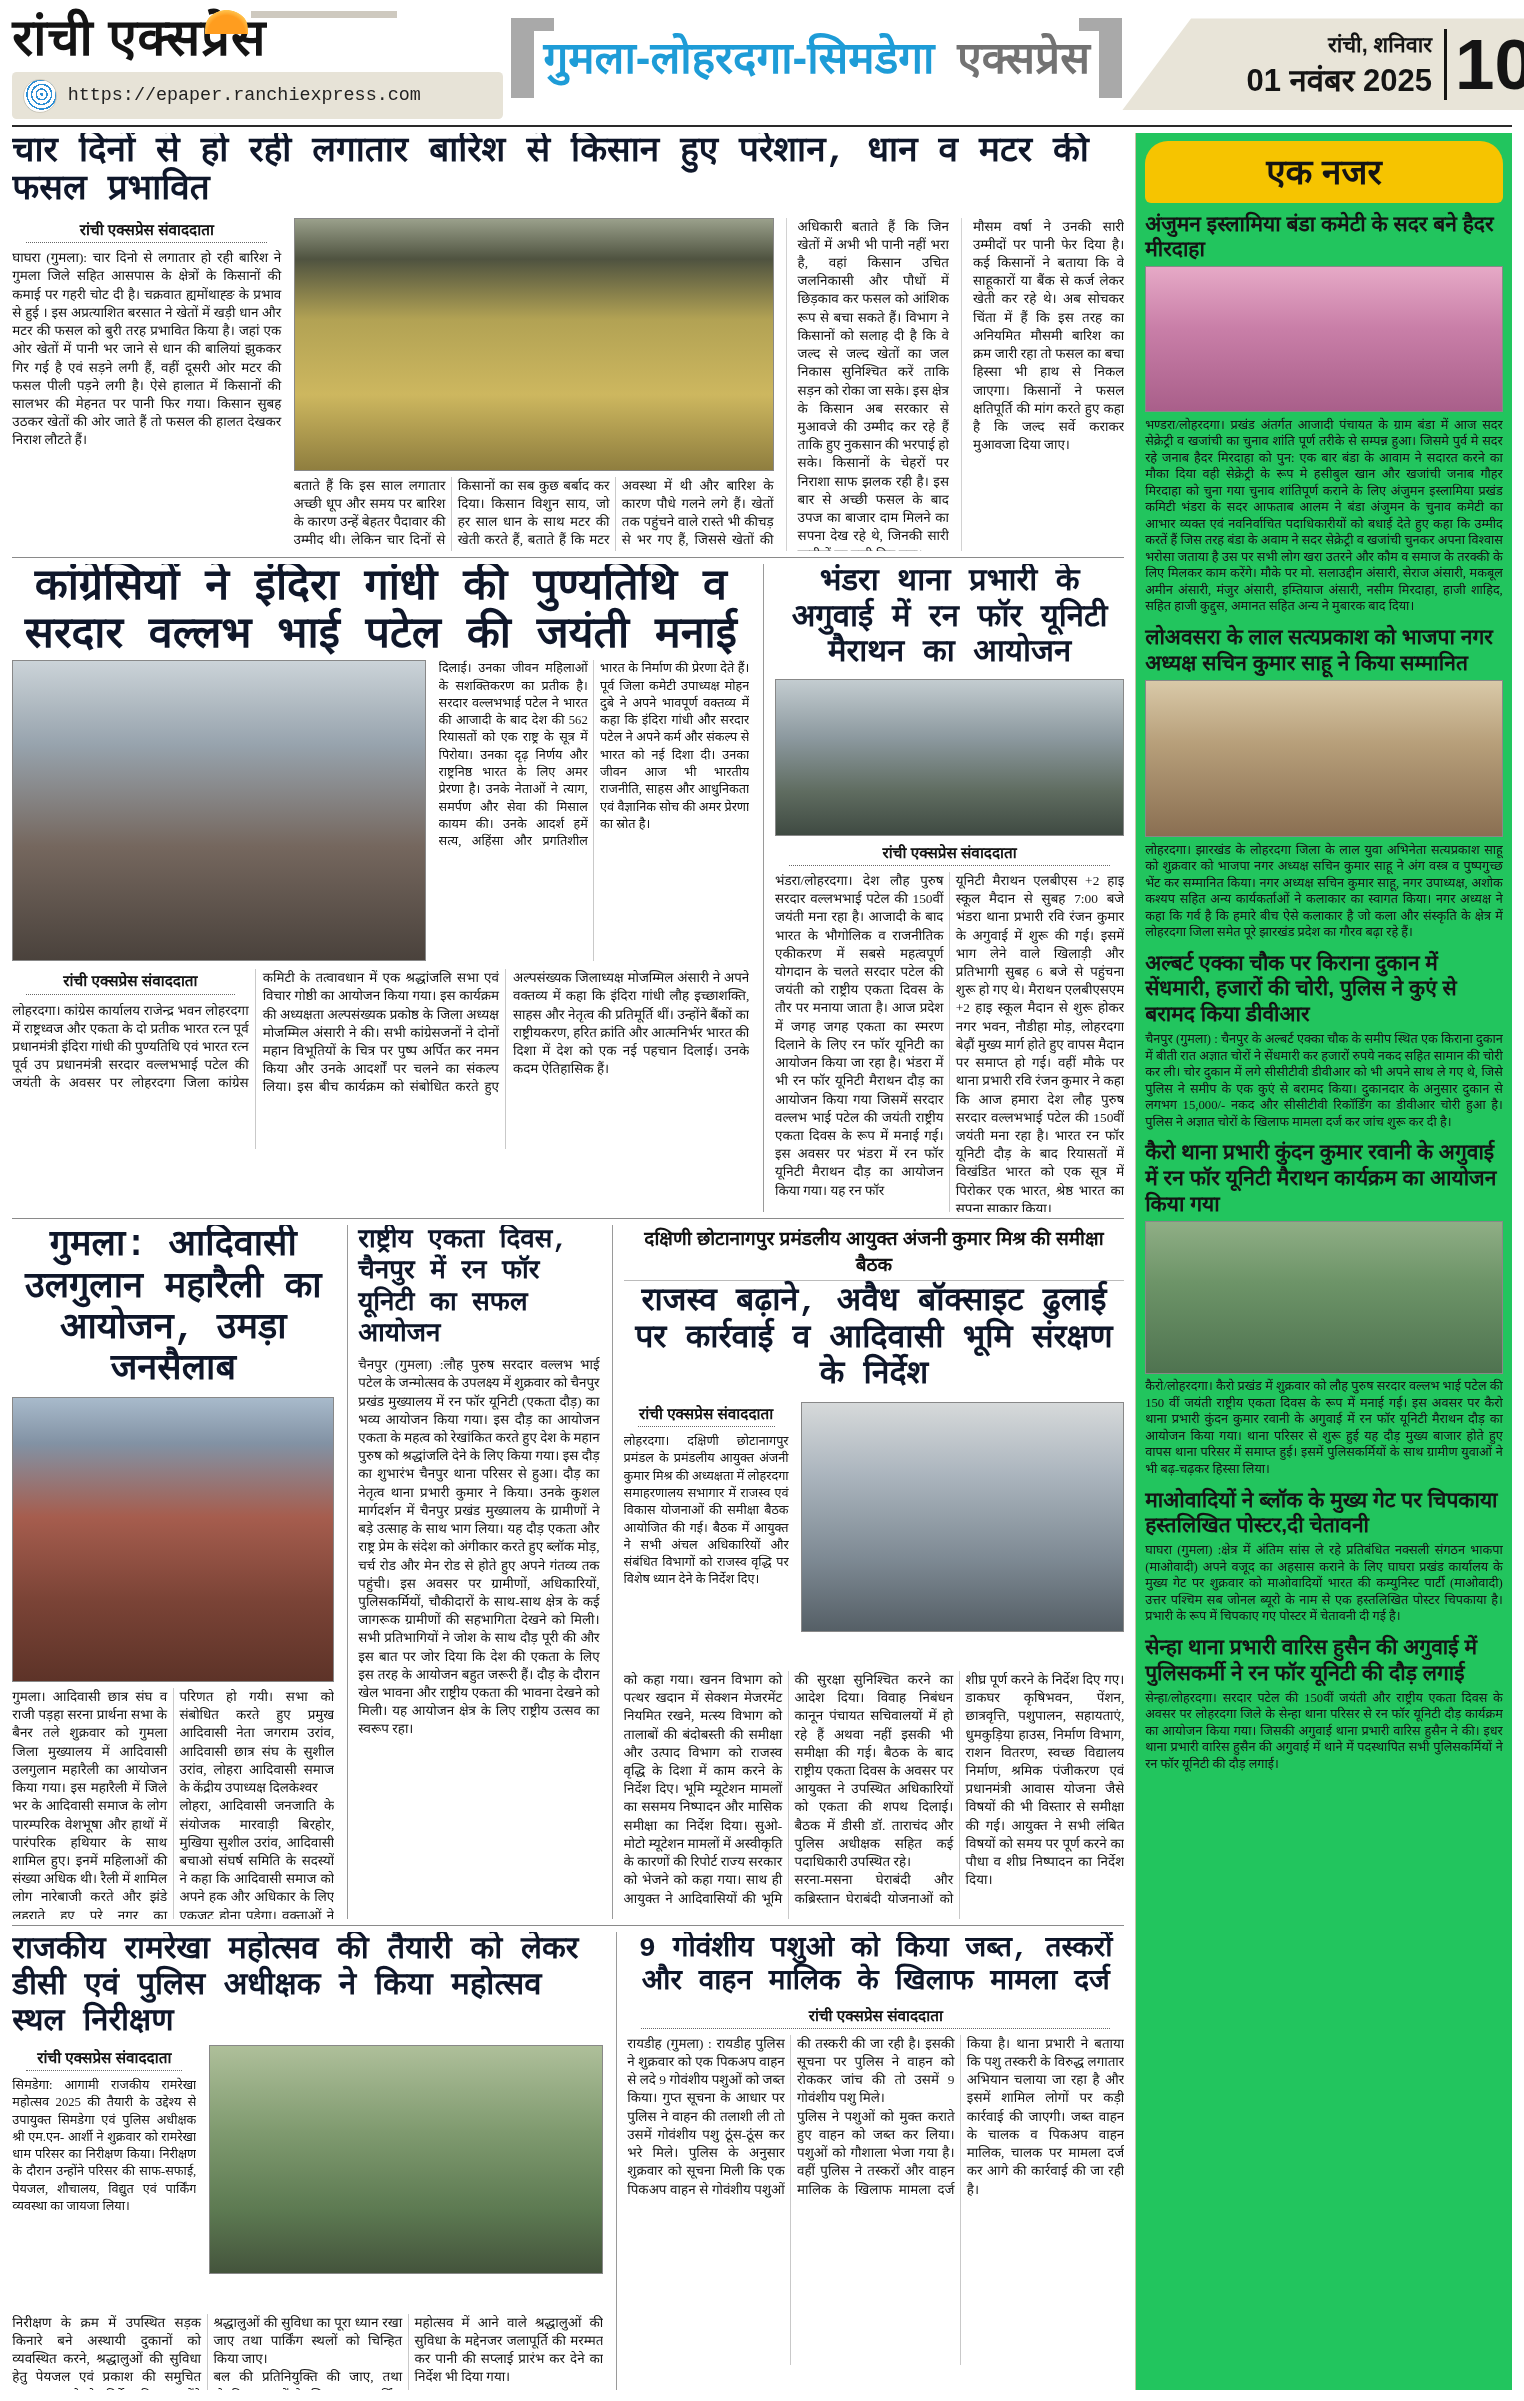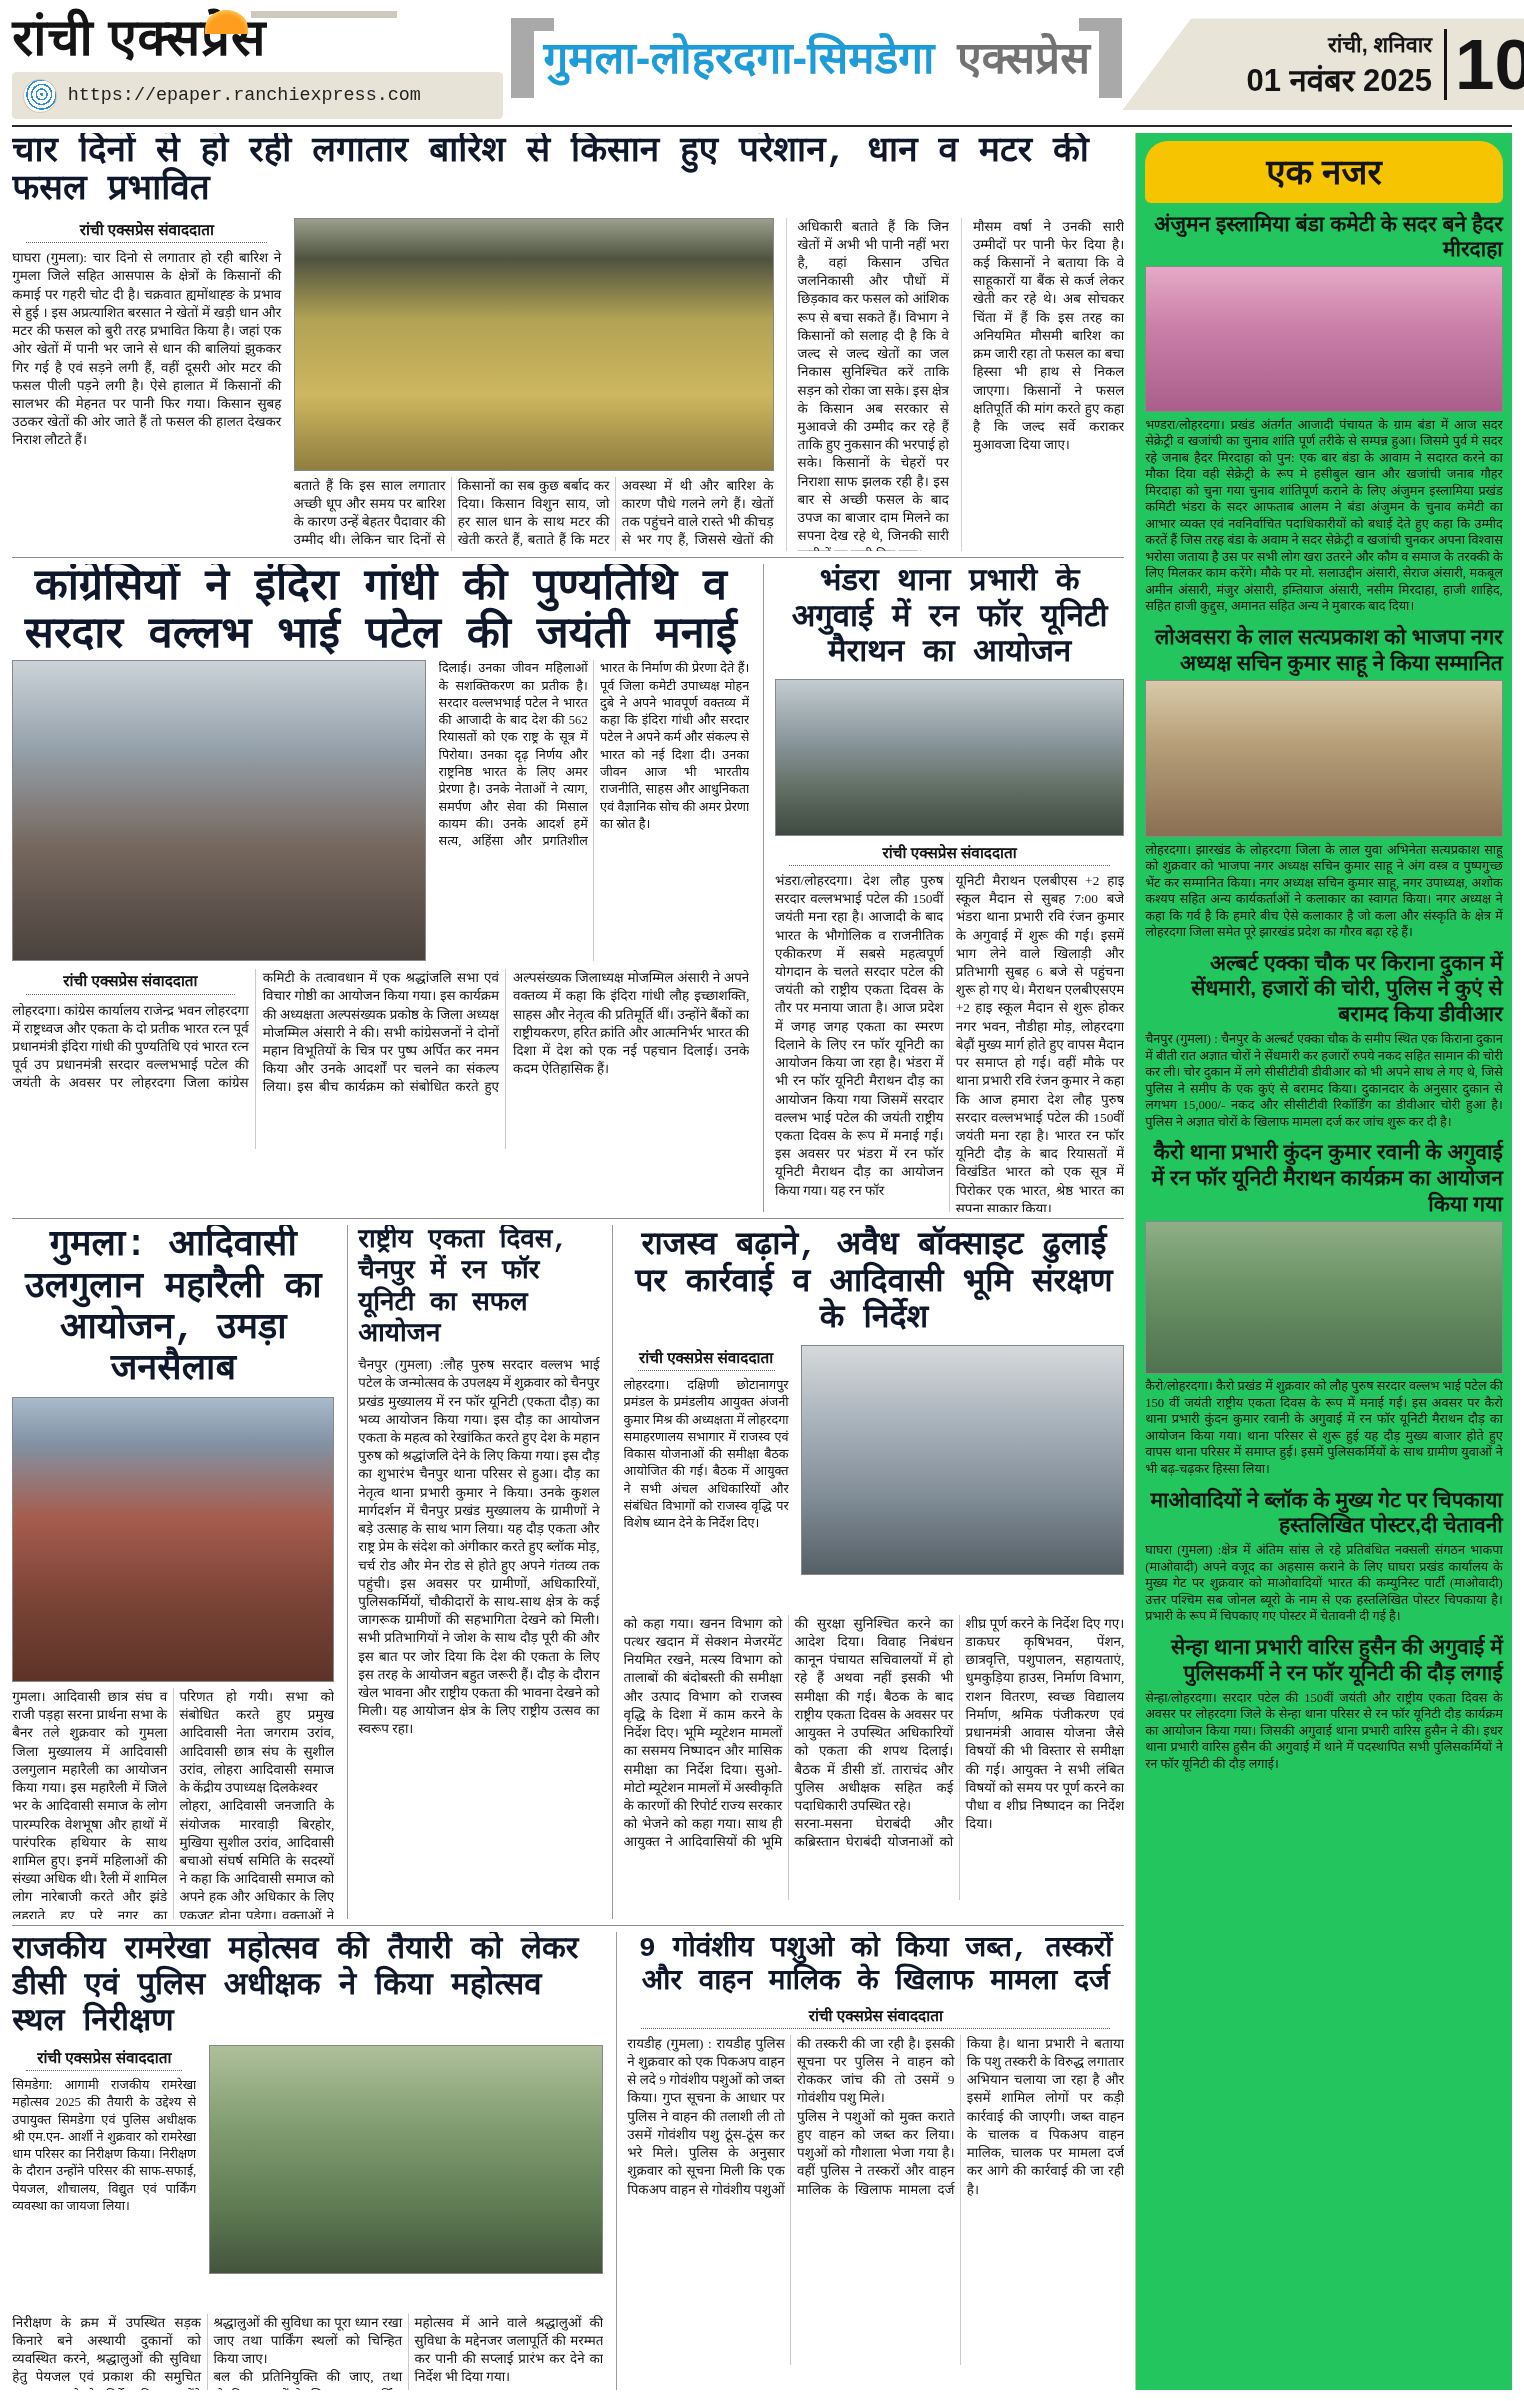--- a/index.html
+++ b/index.html
@@ -84,21 +84,21 @@
   .ram-left { height: 229px; overflow:hidden; font-size:12.7px;}
   .ram-bottom { margin-top:7.7px; columns:3; column-gap:12.3px; column-rule:0.8px solid #c9c9c9; height: 115px; overflow:hidden; }
   .cattle { border-left:0.8px solid #9a9a9a; padding-left:10.7px; }
   .hl-cattle { font-size: 28px; text-align:center; line-height:1.18; margin-bottom: 6.1px; }
   .cattle-cols { columns:3; column-gap:12.3px; column-rule:0.8px solid #c9c9c9; height: 330px; overflow:hidden; margin-top:4.6px; }
   
   aside.eknajar { background:#22c55e; padding: 7.7px 9.2px; overflow:hidden; border-left: 0.8px solid #c9c2a8; }
   .eknajar-title { background:#f6c400; border-radius: 23px 23px 6.1px 6.1px; text-align:center;
       font-family:"Liberation Sans",sans-serif; font-weight:800; font-size: 35px; padding: 6.1px 0 9.2px 0; margin-bottom: 7.7px; }
   .sb-item { margin-bottom: 9.2px; }
-  .sb-hl { font-family:"Liberation Sans",sans-serif; font-weight:700; font-size: 21px; line-height: 1.22; margin-bottom: 4.6px; text-align: right; }
+  .sb-hl { font-family:"Liberation Sans",sans-serif; font-weight:700; font-size: 21px; line-height: 1.22; margin-bottom: 4.6px; }
   .sb-body { font-size: 12.7px; line-height: 1.3; text-align: justify; overflow: hidden; }
   .sb-photo { width:100%; border:0.8px solid #888; margin-bottom: 4.6px; }
   .ph-anjuman { height: 146px; background: linear-gradient(180deg,#e6a9c6 0%,#c97fa8 42%,#a95f8a 100%); }
   .ph-satya   { height: 157px; background: linear-gradient(180deg,#d9c9a8 0%,#b79f7a 40%,#8a6f52 100%); }
   .ph-kairo   { height: 153px; background: linear-gradient(180deg,#8fae85 0%,#6d9468 40%,#4f7350 100%); }
   .h420 { max-height: 307px; } .h330 { max-height: 247px; } .h335 { max-height: 246px; }
   .h210 { max-height: 158px; } .h250 { max-height: 181px; } .h280 { max-height: 201px; }
 </style>
 </head>
 <body>
@@ -189,20 +189,21 @@
             <p>लोहरा, आदिवासी जनजाति के संयोजक मारवाड़ी बिरहोर, मुखिया सुशील उरांव, आदिवासी बचाओ संघर्ष समिति के सदस्यों ने कहा कि आदिवासी समाज को अपने हक और अधिकार के लिए एकजुट होना पड़ेगा। वक्ताओं ने कहा कि आदिवासी समाज की जमीन लगातार लूटी जा रही है। इस महारैली के माध्यम से सरकार को यह संदेश दिया गया कि आदिवासी समाज जागरूक है। 1929 में कुड़मी समुदाय द्वारा कुड़मी को आदिवासी समुदाय में शामिल करने के विरोध में यह आंदोलन का स्वरूप खड़ा किया गया है।</p>
           </div>
         </section>
 
         <section class="chainpur">
           <h2 class="hl hl-chainpur">राष्ट्रीय एकता दिवस, चैनपुर में रन फॉर यूनिटी का सफल आयोजन</h2>
           <p class="body chainpur-body">चैनपुर (गुमला) :लौह पुरुष सरदार वल्लभ भाई पटेल के जन्मोत्सव के उपलक्ष्य में शुक्रवार को चैनपुर प्रखंड मुख्यालय में रन फॉर यूनिटी (एकता दौड़) का भव्य आयोजन किया गया। इस दौड़ का आयोजन एकता के महत्व को रेखांकित करते हुए देश के महान पुरुष को श्रद्धांजलि देने के लिए किया गया। इस दौड़ का शुभारंभ चैनपुर थाना परिसर से हुआ। दौड़ का नेतृत्व थाना प्रभारी कुमार ने किया। उनके कुशल मार्गदर्शन में चैनपुर प्रखंड मुख्यालय के ग्रामीणों ने बड़े उत्साह के साथ भाग लिया। यह दौड़ एकता और राष्ट्र प्रेम के संदेश को अंगीकार करते हुए ब्लॉक मोड़, चर्च रोड और मेन रोड से होते हुए अपने गंतव्य तक पहुंची। इस अवसर पर ग्रामीणों, अधिकारियों, पुलिसकर्मियों, चौकीदारों के साथ-साथ क्षेत्र के कई जागरूक ग्रामीणों की सहभागिता देखने को मिली। सभी प्रतिभागियों ने जोश के साथ दौड़ पूरी की और इस बात पर जोर दिया कि देश की एकता के लिए इस तरह के आयोजन बहुत जरूरी हैं। दौड़ के दौरान खेल भावना और राष्ट्रीय एकता की भावना देखने को मिली। यह आयोजन क्षेत्र के लिए राष्ट्रीय उत्सव का स्वरूप रहा।</p>
         </section>
 
         <section class="rajaswa">
+          <div class="kicker">दक्षिणी छोटानागपुर प्रमंडलीय आयुक्त अंजनी कुमार मिश्र की समीक्षा बैठक</div>
           <h2 class="hl hl-rajaswa">राजस्व बढ़ाने, अवैध बॉक्साइट ढुलाई पर कार्रवाई व आदिवासी भूमि संरक्षण के निर्देश</h2>
           <div class="rajaswa-row">
             <div>
               <div class="byline">रांची एक्सप्रेस संवाददाता</div>
               <p class="body rajaswa-first">लोहरदगा। दक्षिणी छोटानागपुर प्रमंडल के प्रमंडलीय आयुक्त अंजनी कुमार मिश्र की अध्यक्षता में लोहरदगा समाहरणालय सभागार में राजस्व एवं विकास योजनाओं की समीक्षा बैठक आयोजित की गई। बैठक में आयुक्त ने सभी अंचल अधिकारियों और संबंधित विभागों को राजस्व वृद्धि पर विशेष ध्यान देने के निर्देश दिए।</p>
             </div>
             <div class="photo photo-meeting"></div>
           </div>
           <div class="rajaswa-cols body">
             <p>को कहा गया। खनन विभाग को पत्थर खदान में सेक्शन मेजरमेंट नियमित रखने, मत्स्य विभाग को तालाबों की बंदोबस्ती की समीक्षा और उत्पाद विभाग को राजस्व वृद्धि के दिशा में काम करने के निर्देश दिए। भूमि म्यूटेशन मामलों का ससमय निष्पादन और मासिक समीक्षा का निर्देश दिया। सुओ-मोटो म्यूटेशन मामलों में अस्वीकृति के कारणों की रिपोर्ट राज्य सरकार को भेजने को कहा गया। साथ ही आयुक्त ने आदिवासियों की भूमि की सुरक्षा सुनिश्चित करने का आदेश दिया। विवाह निबंधन कानून पंचायत सचिवालयों में हो रहे हैं अथवा नहीं इसकी भी समीक्षा की गई। बैठक के बाद राष्ट्रीय एकता दिवस के अवसर पर आयुक्त ने उपस्थित अधिकारियों को एकता की शपथ दिलाई। बैठक में डीसी डॉ. ताराचंद और पुलिस अधीक्षक सहित कई पदाधिकारी उपस्थित रहे।</p>

